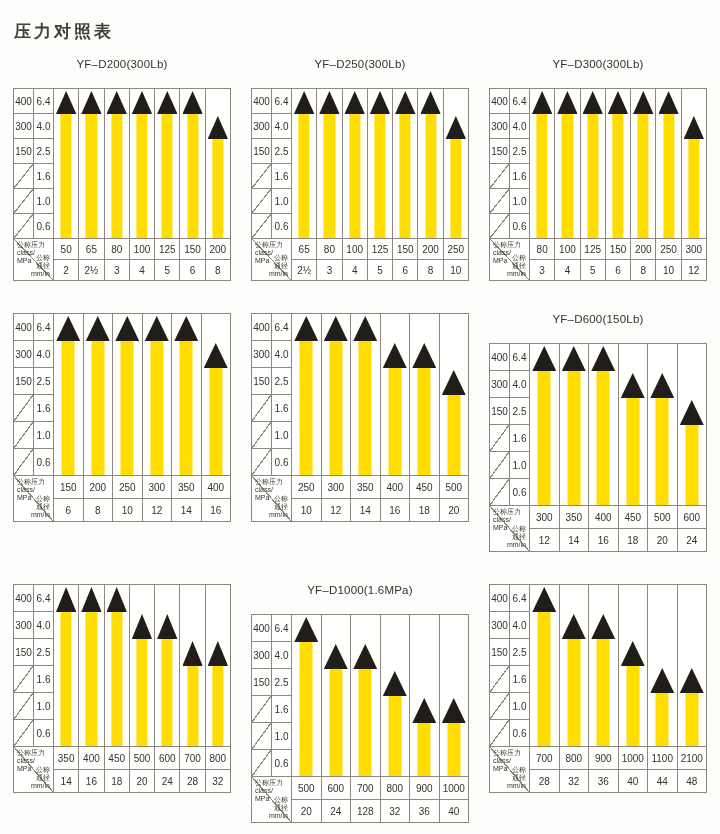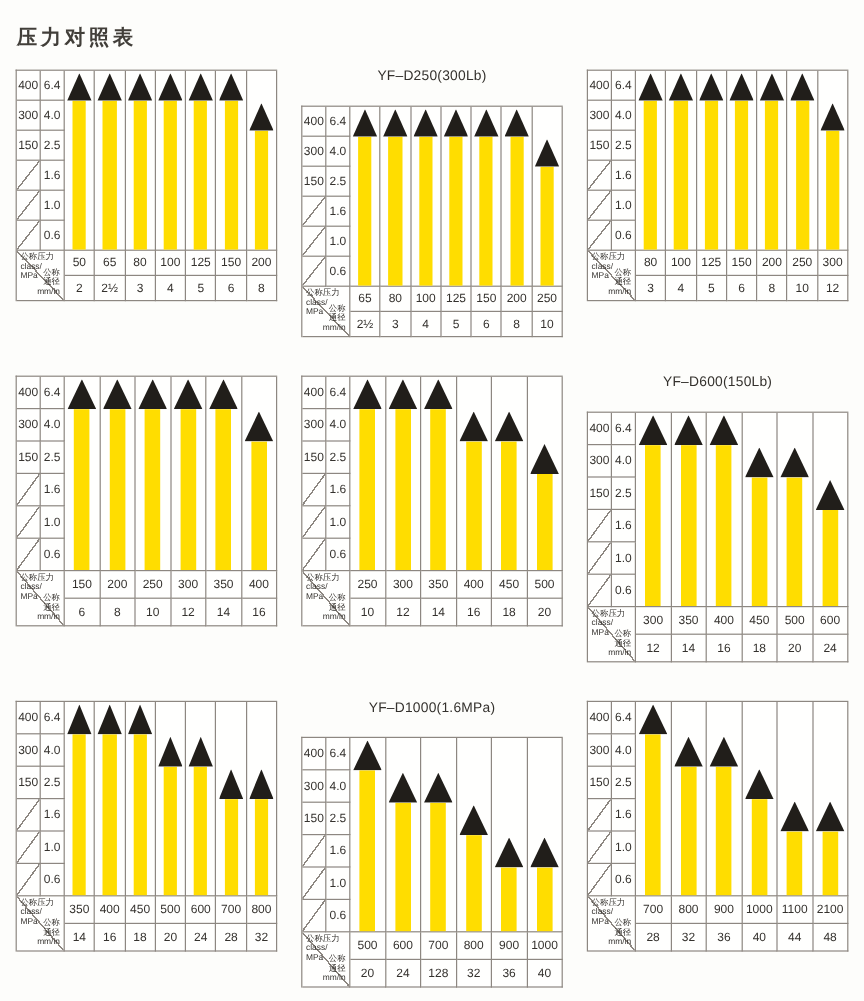--- a/index.html
+++ b/index.html
@@ -76,20 +76,21 @@
   }
   .corner-pressure{ position:absolute; top:2px; left:3px; }
   .corner-size{ position:absolute; bottom:2px; right:3px; text-align:right; }
 </style>
 </head>
 <body>
 
 <h1 class="page-title">压力对照表</h1>
 <div id="charts">
     <div class="chart size-a">
+      <div class="chart-title">YF–D200(300Lb)</div>
       <div class="ptable" style="grid-template-columns: 20px 20px repeat(7, 1fr);">
         <div class="cell" style="grid-area: 1 / 1;">400</div>
         <div class="cell" style="grid-area: 1 / 2;">6.4</div>
         <div class="cell" style="grid-area: 2 / 1;">300</div>
         <div class="cell" style="grid-area: 2 / 2;">4.0</div>
         <div class="cell" style="grid-area: 3 / 1;">150</div>
         <div class="cell" style="grid-area: 3 / 2;">2.5</div>
         <div class="cell diag-down" style="grid-area: 4 / 1;"></div>
         <div class="cell" style="grid-area: 4 / 2;">1.6</div>
         <div class="cell diag-down" style="grid-area: 5 / 1;"></div>
@@ -217,20 +218,21 @@
         <div class="cell" style="grid-area: 8 / 3;">2½</div>
         <div class="cell" style="grid-area: 8 / 4;">3</div>
         <div class="cell" style="grid-area: 8 / 5;">4</div>
         <div class="cell" style="grid-area: 8 / 6;">5</div>
         <div class="cell" style="grid-area: 8 / 7;">6</div>
         <div class="cell" style="grid-area: 8 / 8;">8</div>
         <div class="cell" style="grid-area: 8 / 9;">10</div>
       </div>
     </div>
     <div class="chart size-a">
+      <div class="chart-title">YF–D300(300Lb)</div>
       <div class="ptable" style="grid-template-columns: 20px 20px repeat(7, 1fr);">
         <div class="cell" style="grid-area: 1 / 1;">400</div>
         <div class="cell" style="grid-area: 1 / 2;">6.4</div>
         <div class="cell" style="grid-area: 2 / 1;">300</div>
         <div class="cell" style="grid-area: 2 / 2;">4.0</div>
         <div class="cell" style="grid-area: 3 / 1;">150</div>
         <div class="cell" style="grid-area: 3 / 2;">2.5</div>
         <div class="cell diag-down" style="grid-area: 4 / 1;"></div>
         <div class="cell" style="grid-area: 4 / 2;">1.6</div>
         <div class="cell diag-down" style="grid-area: 5 / 1;"></div>

